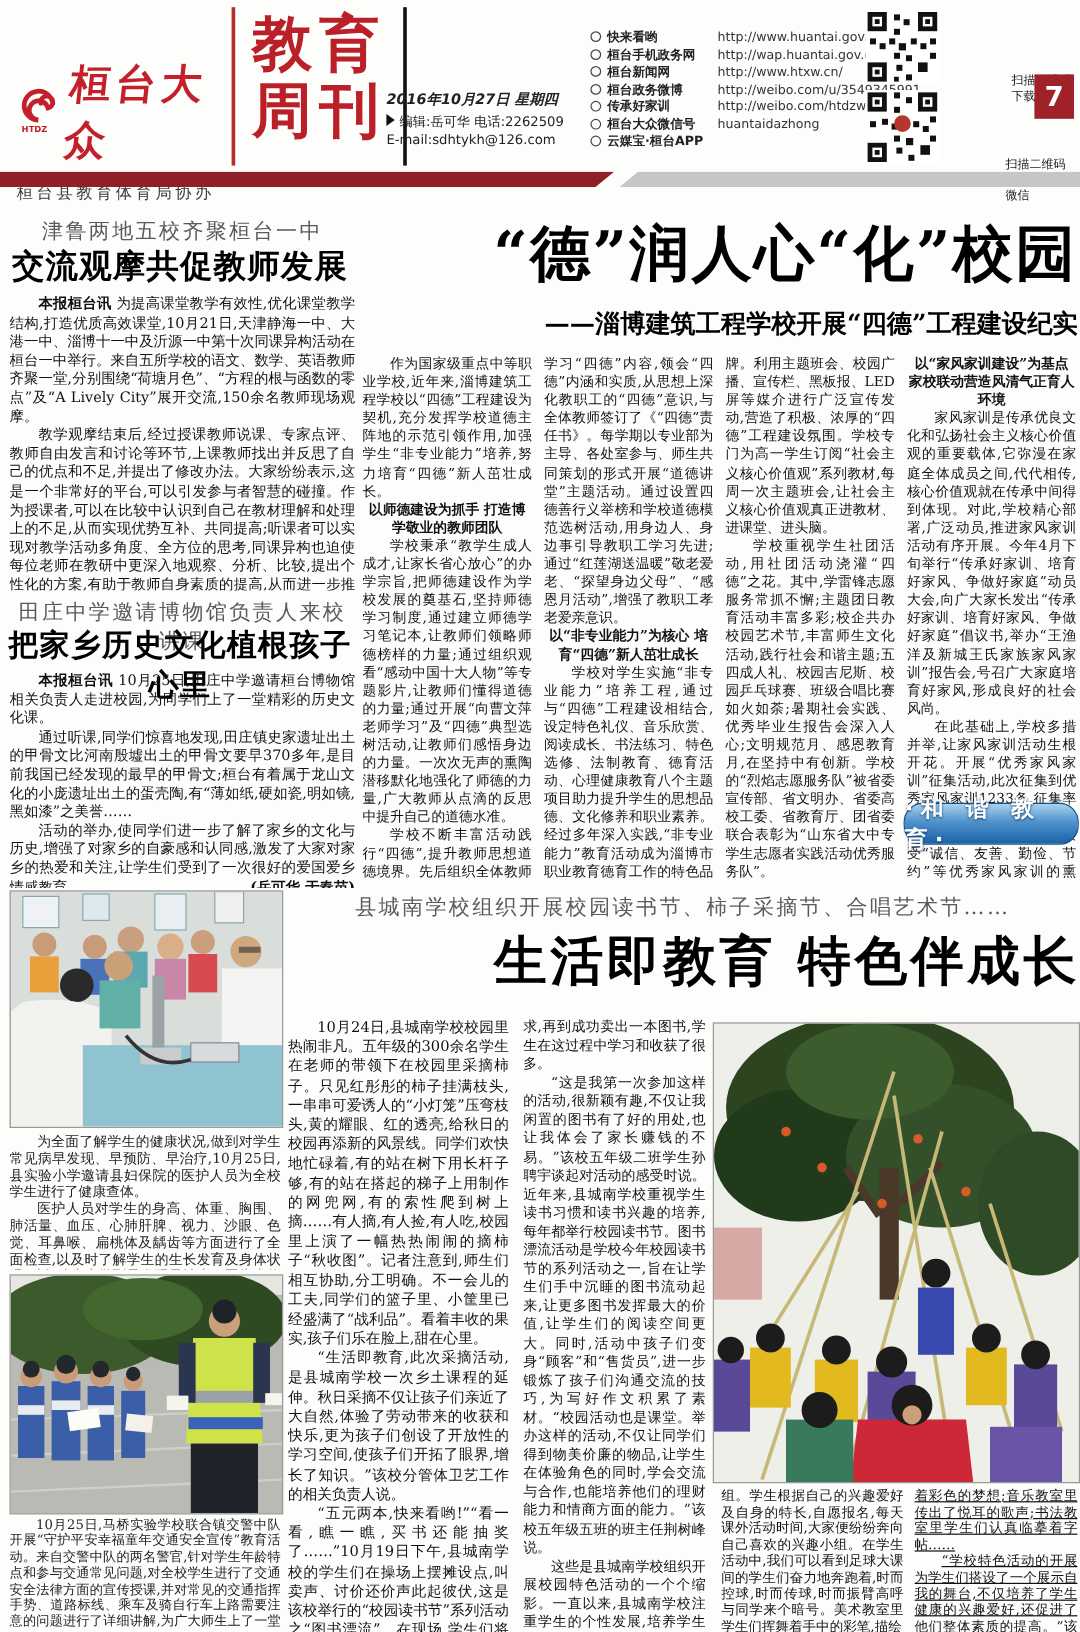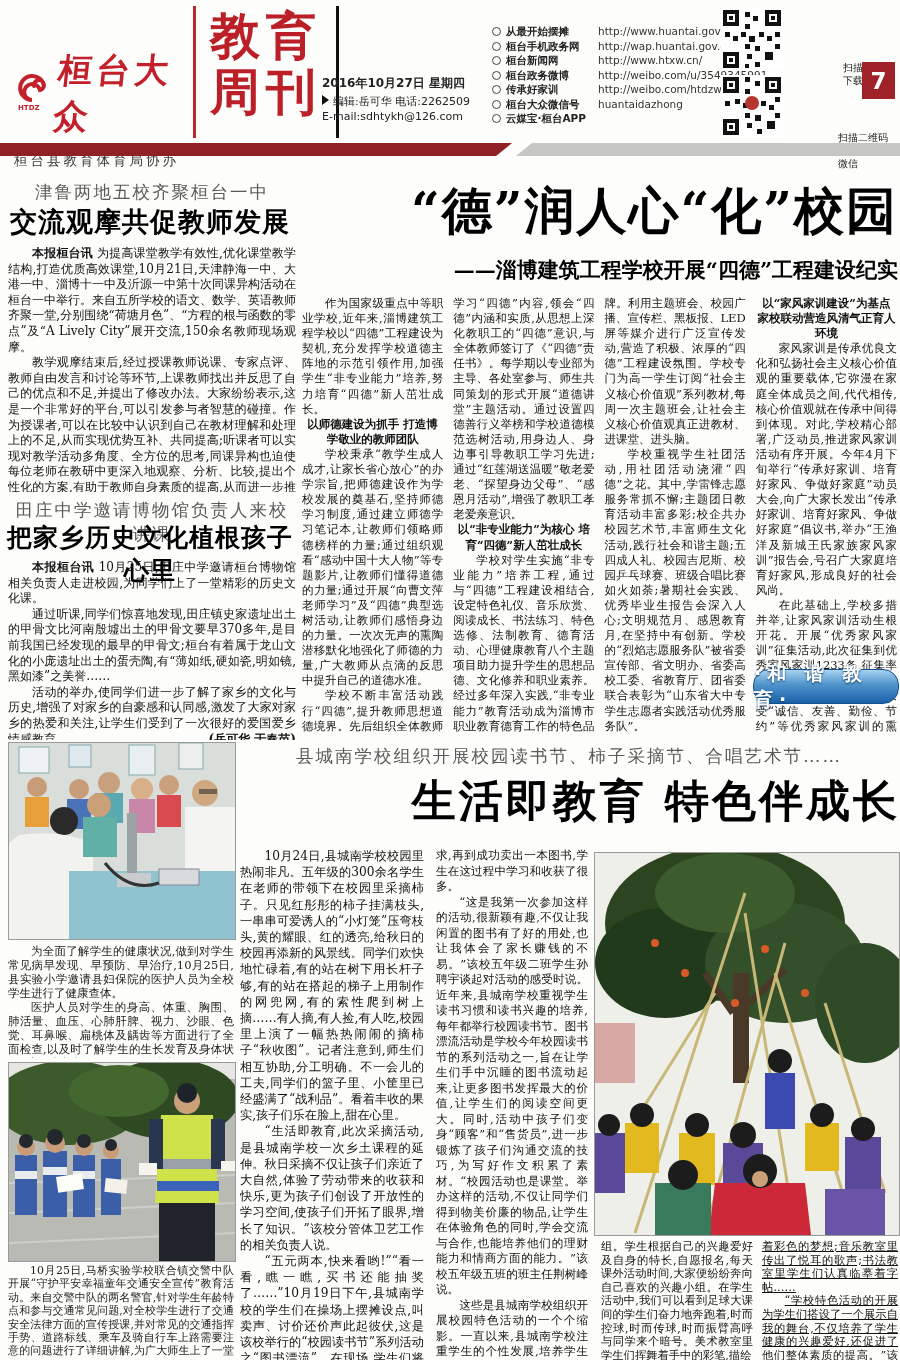--- a/index.html
+++ b/index.html
@@ -8,21 +8,21 @@
   .abs{position:absolute;}
 
   
   .logo-script{font-family:"DejaVu Serif",serif;font-weight:bold;font-size:34px;color:#c3202c;
                transform:skew(-6deg);letter-spacing:4px;}
   .logo-tagline{font-size:13.5px;color:#3a3a3a;letter-spacing:3px;}
   .title-box{border-left:3px solid #b62a30;border-right:3px solid #111;padding:2px 14px;}
   .title-char{font-family:"DejaVu Serif",serif;font-weight:900;font-size:50px;line-height:56px;
               color:#bb1f27;letter-spacing:6px;}
   .date-block{font-size:11px;color:#222;line-height:15px;}
-  .date-strong{font-weight:bold;font-size:12px;}
+  .date-strong{font-weight:bold;font-size:12px;font-style:italic;}
   .tri{width:0;height:0;border-top:5px solid transparent;border-bottom:5px solid transparent;
        border-left:7px solid #111;display:inline-block;margin-right:4px;}
   .links{list-style:none;margin:0;padding:0;font-size:10.5px;line-height:14.5px;color:#222;}
   .links li{white-space:nowrap;}
   .ring{display:inline-block;width:7px;height:7px;border:1.4px solid #444;border-radius:50%;
         margin-right:5px;vertical-align:-1px;}
   .lname{display:inline-block;width:92px;font-weight:bold;}
   .lurl{color:#333;}
   .qr-label{font-size:10px;line-height:13px;color:#222;margin-top:28px;}
   .pagenum{background:#9e2228;color:#fff;font-weight:bold;font-size:23px;width:33px;height:37px;
@@ -73,21 +73,21 @@
     <div class="title-char">周刊</div>
   </div>
 
   <div class="abs date-block" style="left:322px;top:76px;width:165px;">
     <div class="date-strong">2016年10月27日 星期四</div>
     <div style="margin-top:3px;"><span class="tri"></span><span>编辑:岳可华 电话:2262509</span></div>
     <div>E-mail:sdhtykh@126.com</div>
   </div>
 
   <ul class="links abs" style="left:492px;top:24px;">
-    <li><span class="ring"></span><span class="lname">从最开始摆摊</span><span class="lurl">http://www.huantai.gov.cn/</span></li>
+    <li><span class="ring"></span><span class="lname">快来看哟</span><span class="lurl">http://www.huantai.gov.cn/</span></li>
     <li><span class="ring"></span><span class="lname">桓台手机政务网</span><span class="lurl">http://wap.huantai.gov.cn/</span></li>
     <li><span class="ring"></span><span class="lname">桓台新闻网</span><span class="lurl">http://www.htxw.cn/</span></li>
     <li><span class="ring"></span><span class="lname">桓台政务微博</span><span class="lurl">http://weibo.com/u/3549345991</span></li>
     <li><span class="ring"></span><span class="lname">传承好家训</span><span class="lurl">http://weibo.com/htdzwb</span></li>
     <li><span class="ring"></span><span class="lname">桓台大众微信号</span><span class="lurl">huantaidazhong</span></li>
     <li><span class="ring"></span><span class="lname">云媒宝·桓台APP</span><span class="lurl"></span></li>
   </ul>
 
   <div class="abs" style="left:721px;top:8px;">
     <svg width="62" height="62" viewBox="0 0 62 62">

